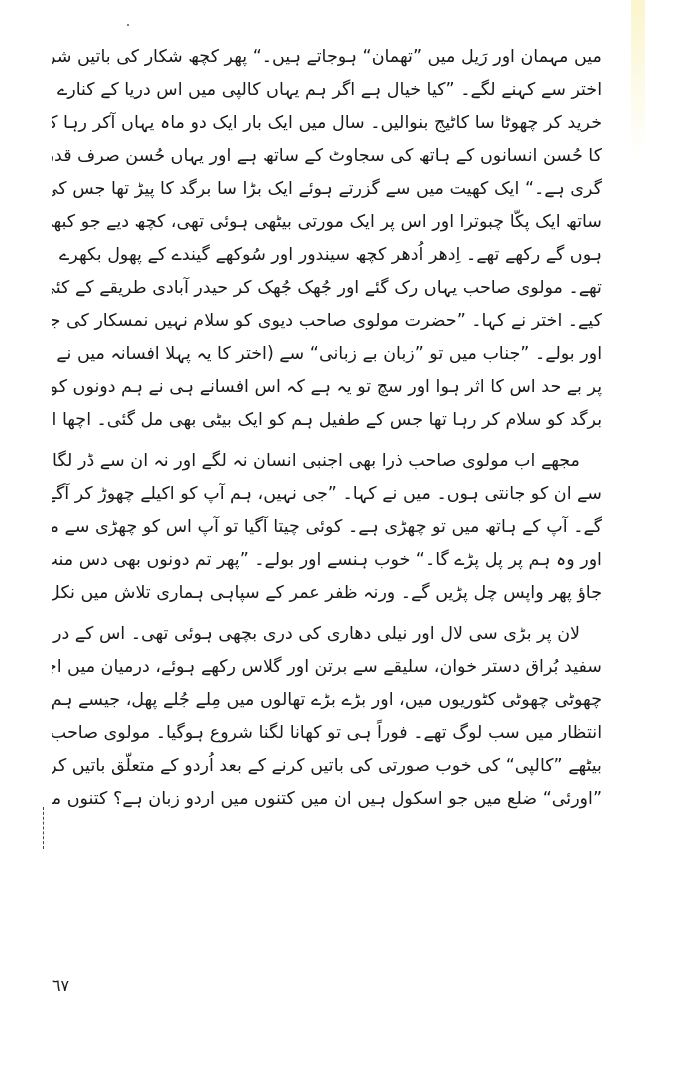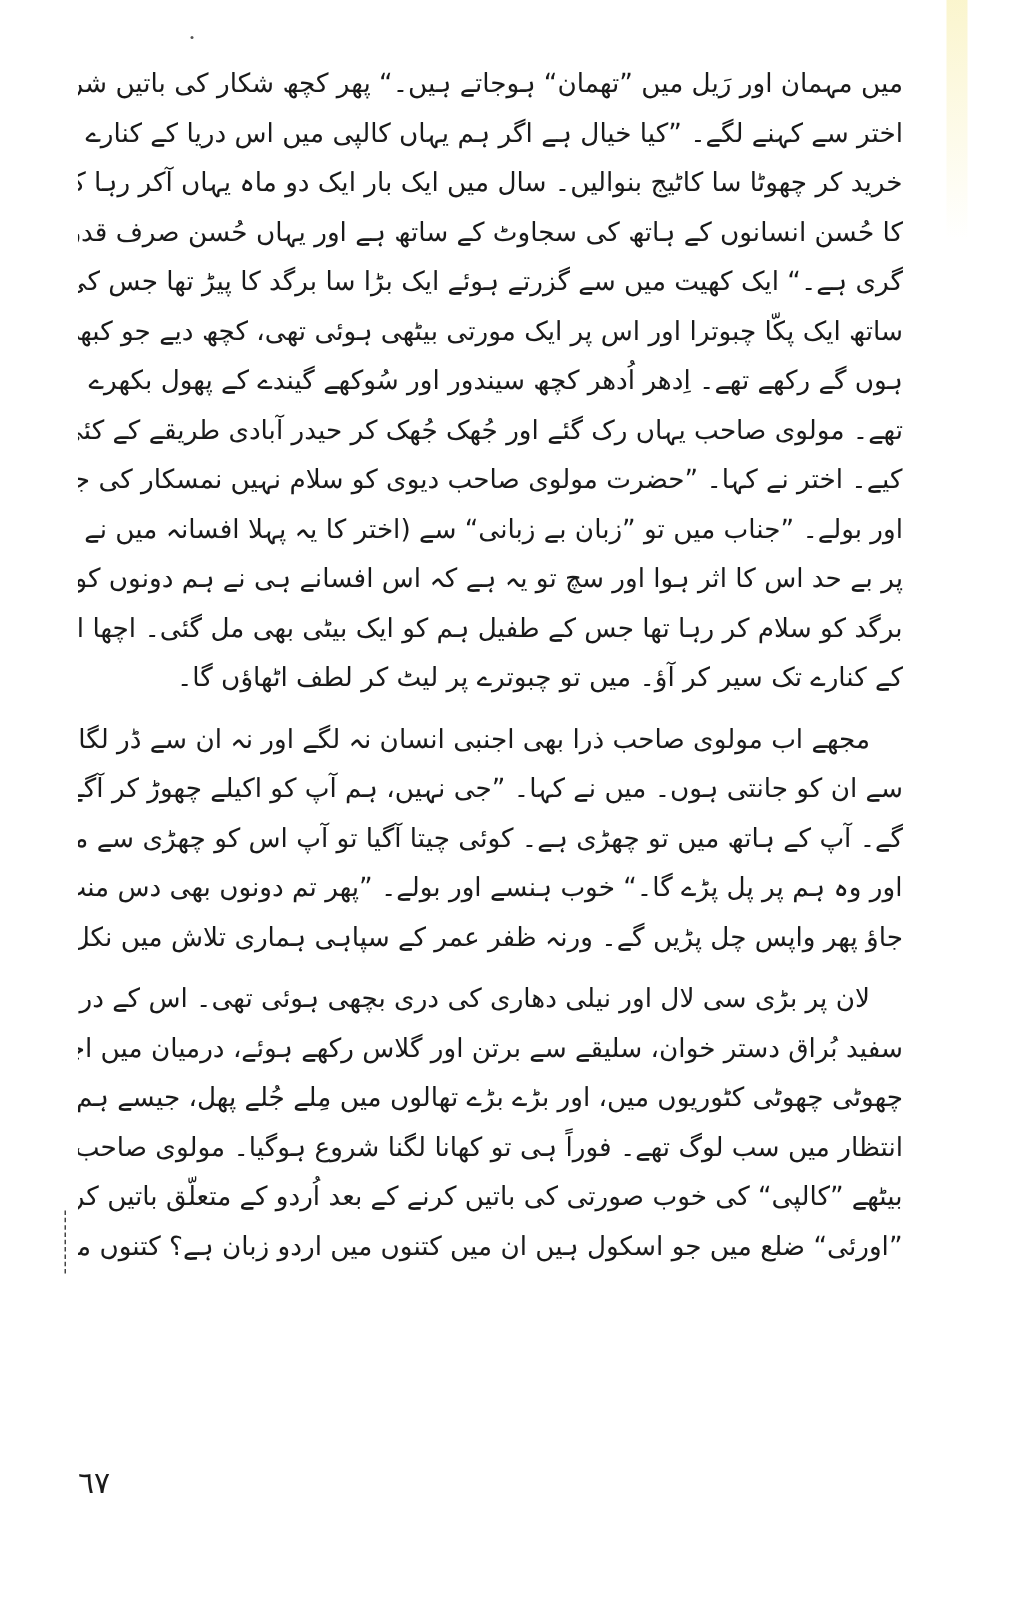--- a/index.html
+++ b/index.html
@@ -64,21 +64,21 @@
     .line.indent {
       padding-right: 22px;
     }
     .para-gap {
       height: 8px;
     }
     .page-number {
       position: absolute;
       left: 52px;
       top: 976px;
-      font-size: 20px;
+      font-size: 16px;
       direction: rtl;
     }
   </style>
 </head>
 <body>
 
 <div class="page-edge"></div>
 <div class="speck"></div>
 <div class="margin-mark"></div>
 
@@ -90,21 +90,20 @@
     <span class="line">خرید کر چھوٹا سا کاٹیج بنوالیں۔ سال میں ایک بار ایک دو ماہ یہاں آکر رہا کریں اور رنگ آباد</span>
     <span class="line">کا حُسن انسانوں کے ہاتھ کی سجاوٹ کے ساتھ ہے اور یہاں حُسن صرف قدرت کی کرشمہ</span>
     <span class="line">گری ہے۔“ ایک کھیت میں سے گزرتے ہوئے ایک بڑا سا برگد کا پیڑ تھا جس کی جڑ کے</span>
     <span class="line">ساتھ ایک پکّا چبوترا اور اس پر ایک مورتی بیٹھی ہوئی تھی، کچھ دیے جو کبھی جلائے گئے</span>
     <span class="line">ہوں گے رکھے تھے۔ اِدھر اُدھر کچھ سیندور اور سُوکھے گیندے کے پھول بکھرے ہوئے</span>
     <span class="line">تھے۔ مولوی صاحب یہاں رک گئے اور جُھک جُھک کر حیدر آبادی طریقے کے کئی سلام</span>
     <span class="line">کیے۔ اختر نے کہا۔ ”حضرت مولوی صاحب دیوی کو سلام نہیں نمسکار کی جاتی ہے۔“ ہنسے</span>
     <span class="line">اور بولے۔ ”جناب میں تو ”زبان بے زبانی“ سے (اختر کا یہ پہلا افسانہ میں نے پڑھا، دل</span>
     <span class="line">پر بے حد اس کا اثر ہوا اور سچ تو یہ ہے کہ اس افسانے ہی نے ہم دونوں کو یک جا کردیا)</span>
     <span class="line">برگد کو سلام کر رہا تھا جس کے طفیل ہم کو ایک بیٹی بھی مل گئی۔ اچھا اب تم دونوں دریا</span>
-    <span class="line last">کے کنارے تک سیر کر آؤ۔ میں تو چبوترے پر لیٹ کر لطف اٹھاؤں گا۔</span>
   </div>
   <div class="para-gap"></div>
 
   <div>
     <span class="line indent">مجھے اب مولوی صاحب ذرا بھی اجنبی انسان نہ لگے اور نہ ان سے ڈر لگا، جیسے ہمیشہ</span>
     <span class="line">سے ان کو جانتی ہوں۔ میں نے کہا۔ ”جی نہیں، ہم آپ کو اکیلے چھوڑ کر آگے نہیں جائیں</span>
     <span class="line">گے۔ آپ کے ہاتھ میں تو چھڑی ہے۔ کوئی چیتا آگیا تو آپ اس کو چھڑی سے ماریں گے</span>
     <span class="line">اور وہ ہم پر پل پڑے گا۔“ خوب ہنسے اور بولے۔ ”پھر تم دونوں بھی دس منٹ یہاں بیٹھ</span>
     <span class="line">جاؤ پھر واپس چل پڑیں گے۔ ورنہ ظفر عمر کے سپاہی ہماری تلاش میں نکل پڑیں گے۔“</span>
   </div>

